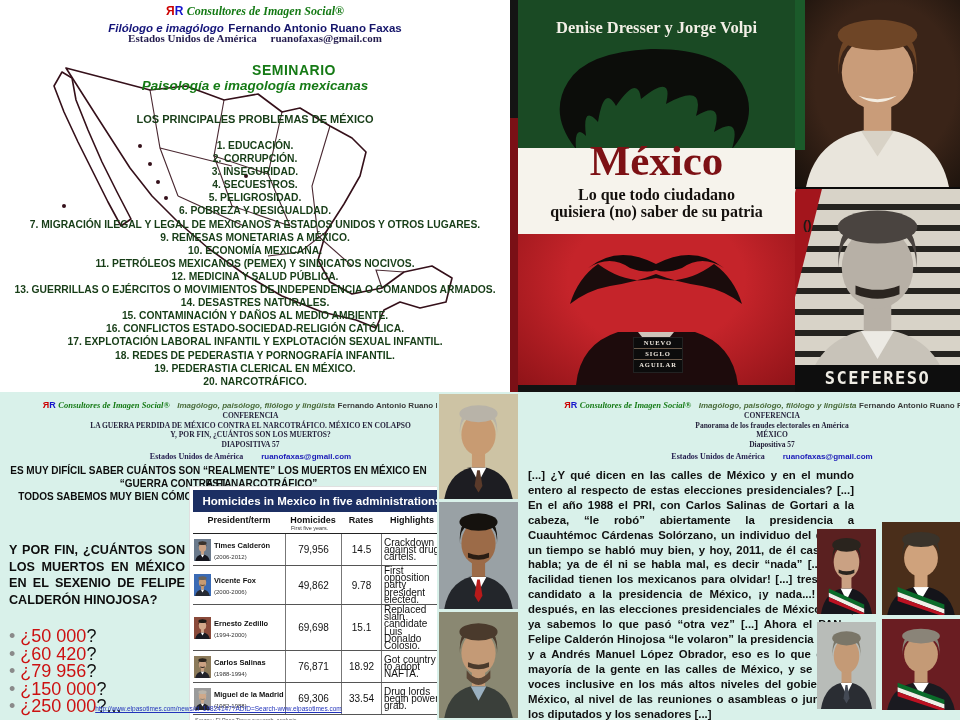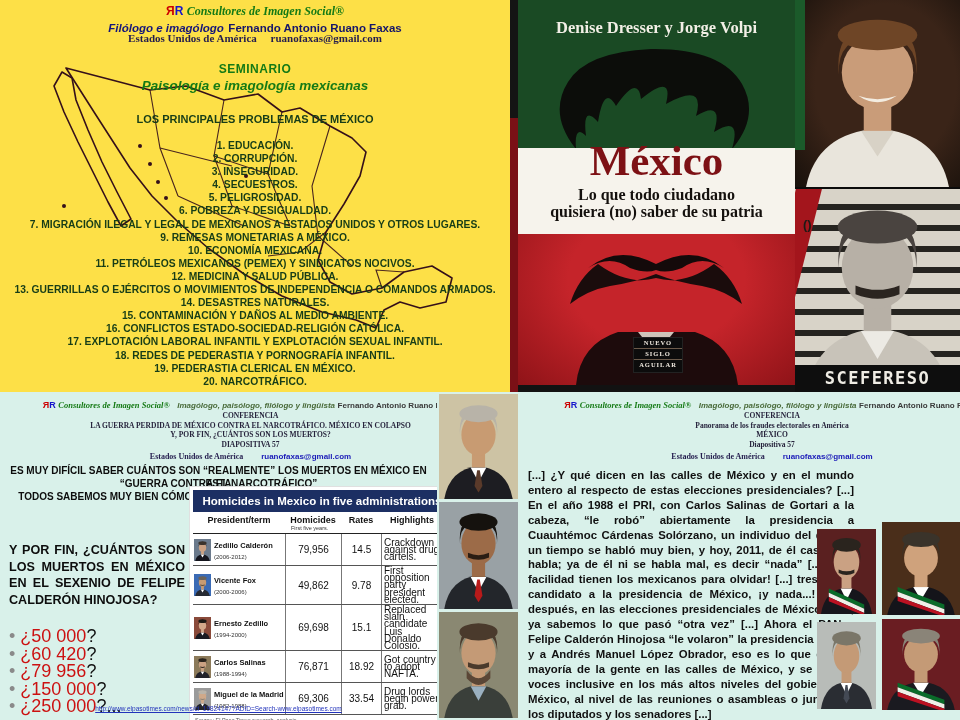--- a/index.html
+++ b/index.html
@@ -2,31 +2,31 @@
 <html><head>
 <meta charset="utf-8">
 <style>
   html,body{margin:0;padding:0;background:#000;}
   .stage{position:relative;width:960px;height:720px;overflow:hidden;background:#000;
          font-family:"Liberation Sans",sans-serif;}
   .abs{position:absolute;}
   .ctr{text-align:center;}
 
   
-  #panel-tl{left:0;top:0;width:510px;height:392px;background:#fde047;overflow:hidden;}
+  #panel-tl{left:0;top:0;width:510px;height:392px;background:#ffffff;overflow:hidden;}
   #mexico-map{left:0;top:52px;width:510px;height:338px;z-index:0;}
   .tl-txt{z-index:2;width:100%;left:0;}
   .logo-line{font-size:12px;}
   .logo-ya{color:#cc0000;font-weight:bold;}
   .logo-r{color:#1515cc;font-weight:bold;}
   .brand{color:#157a15;font-style:italic;font-weight:bold;font-family:"Liberation Serif",serif;}
   .tl-role{color:#15157a;font-style:italic;font-weight:bold;font-size:11.5px;}
   .tl-name{color:#15156a;font-weight:bold;font-size:11.5px;}
   .tl-line3{color:#241d4e;font-weight:bold;font-size:11px;font-family:"Liberation Serif",serif;}
-  .seminar{color:#157a15;font-weight:bold;font-size:12px;letter-spacing:.5px;}
+  .seminar{color:#157a15;font-weight:bold;font-size:14px;letter-spacing:.5px;margin-left:39px;}
   .seminar-sub{color:#157a15;font-weight:bold;font-style:italic;font-size:13.5px;}
   .list-title{color:#173d17;font-weight:bold;font-size:11px;}
   .problem{color:#173d17;font-weight:bold;font-size:10.3px;line-height:13.1px;white-space:nowrap;}
 
   
   #seam-tl{left:510px;top:0;width:8px;height:392px;
            background:linear-gradient(180deg,#141414 0 30%,#7a1016 30% 100%);}
 
   
   #book{left:518px;top:0;width:277px;height:392px;background:#10300f;}
@@ -294,21 +294,21 @@
         <div class="c"><span><span>Homicides</span><span class="note">First five years.</span></span></div>
         <div class="c">Rates</div>
         <div class="c">Highlights</div>
       </div>
 
       <div class="tbl-grid trow">
         <div class="c pres-cell">
             <svg class="thumb" viewBox="0 0 60 80" preserveAspectRatio="none" style="--bg:#6b7a8c;--skin:#caa183;--hair:#3a332c;--suit:#14141c">
               <use href="#bust"></use>
             </svg>
-          <span><span class="pres-name">Zedillo Calderón</span><br><span class="pres-term">(2006-2012)</span></span>
+          <span><span class="pres-name">Times Calderón</span><br><span class="pres-term">(2006-2012)</span></span>
           </div>
         <div class="c">79,956</div>
         <div class="c">14.5</div>
         <div class="c hl">Crackdown against drug cartels.</div>
       </div>
 
       <div class="tbl-grid trow">
         <div class="c pres-cell">
             <svg class="thumb" viewBox="0 0 60 80" preserveAspectRatio="none" style="--bg:#3b6bb5;--skin:#c89b72;--hair:#6a6258;--suit:#262a33;--mustache:#5a4a3a">
               <use href="#bust"></use>

